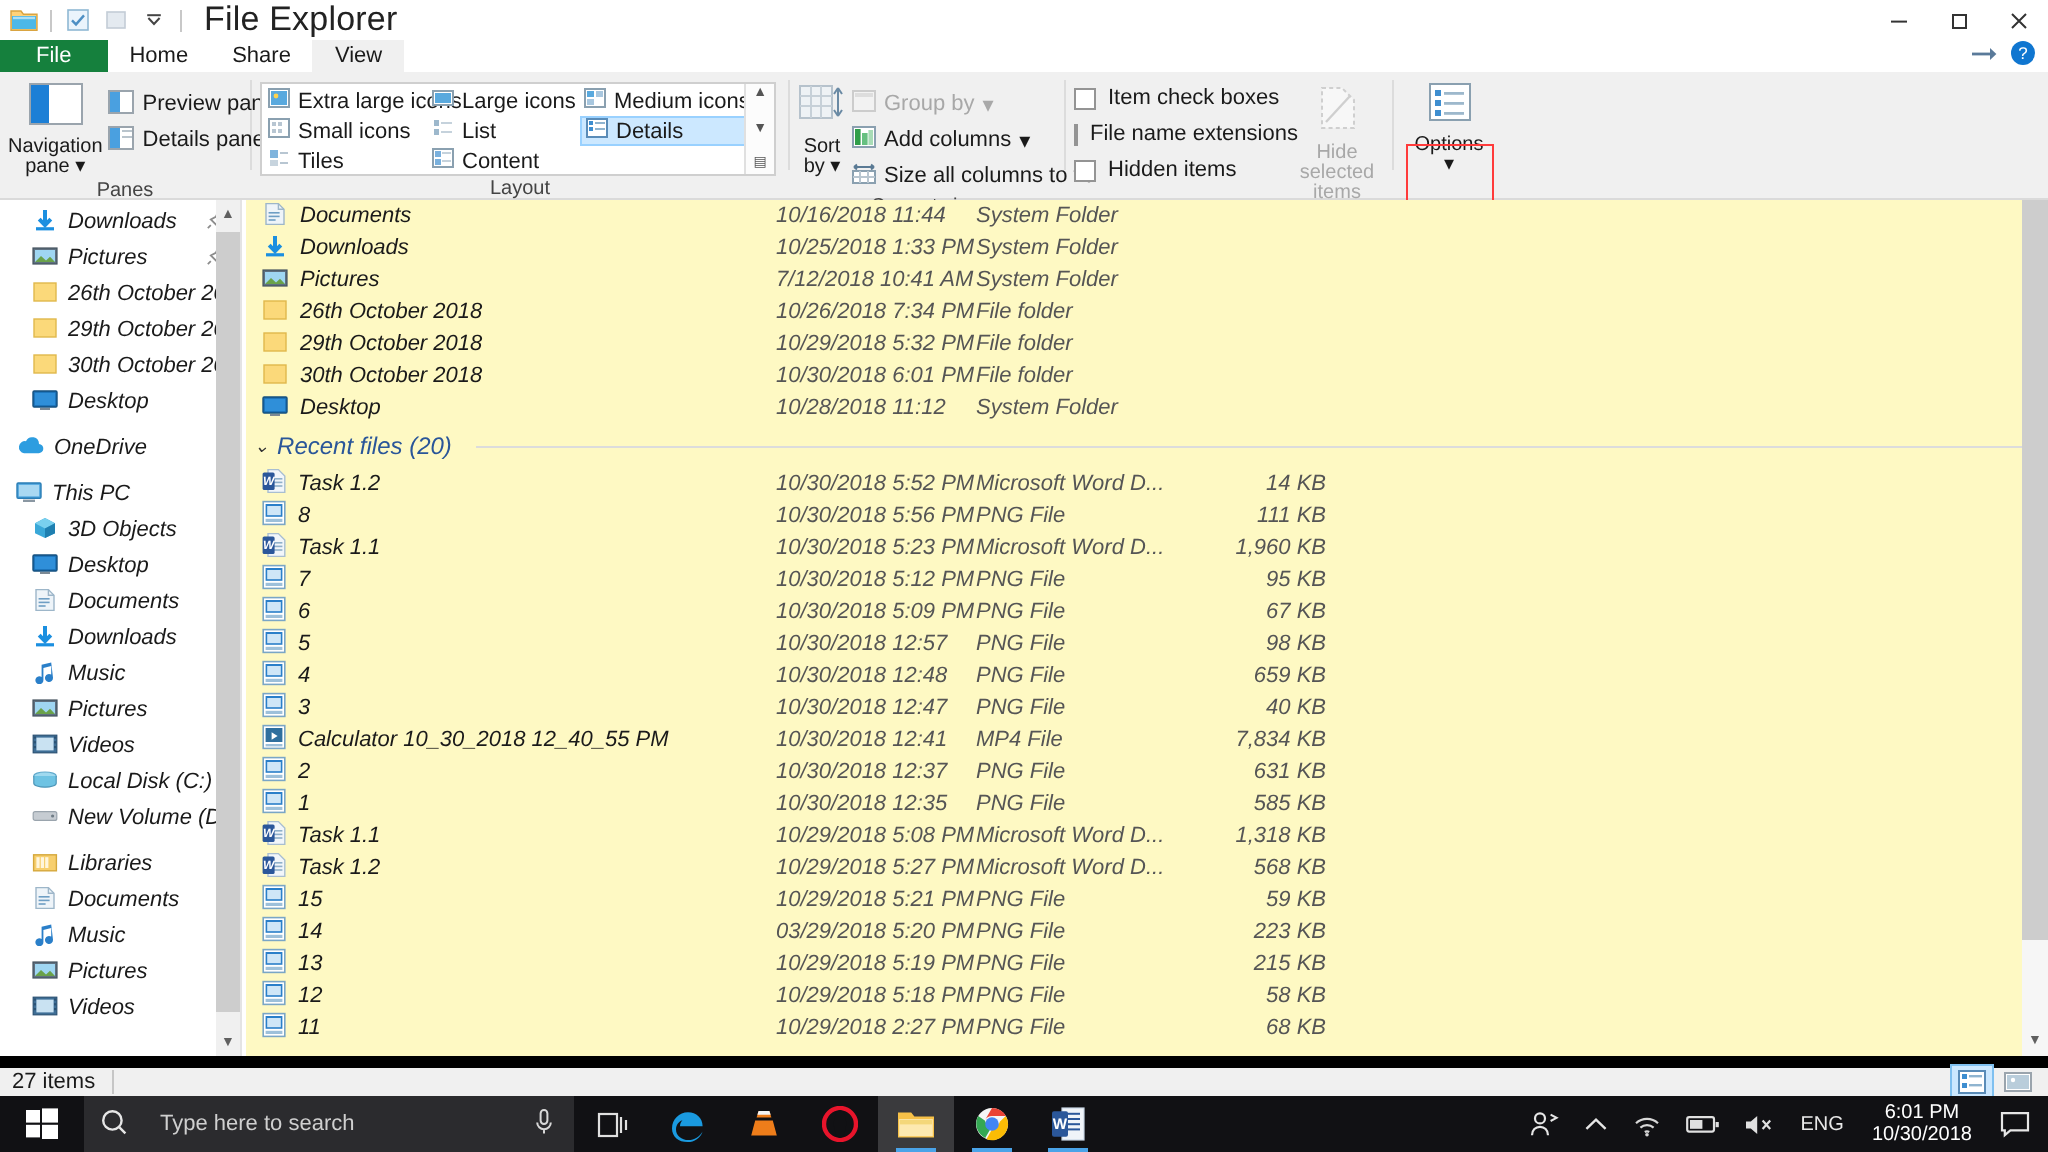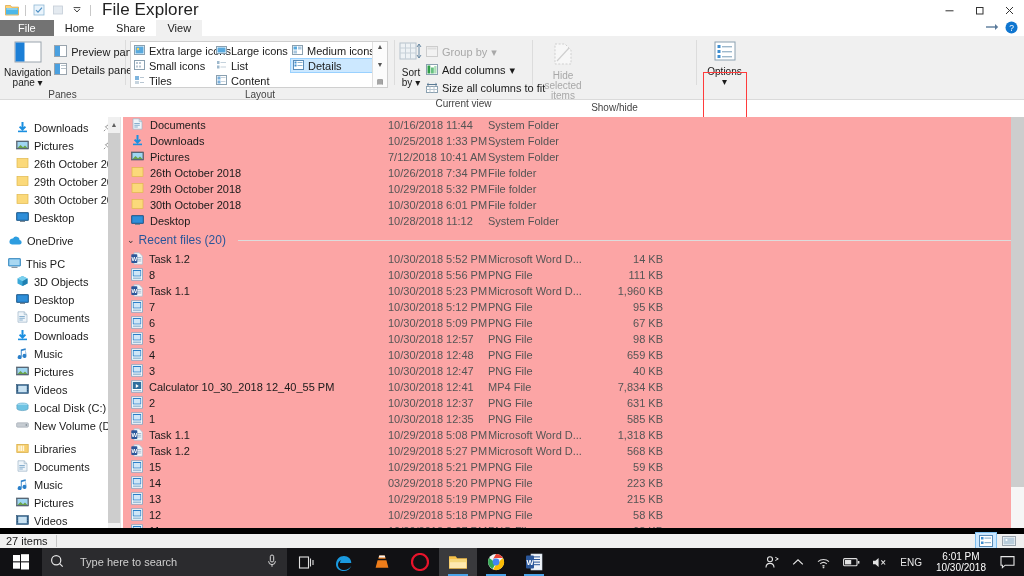--- a/index.html
+++ b/index.html
@@ -28,21 +28,21 @@
 
   
   .tabstrip {
     position:absolute; left:0; top:20px; width:1024px; height:16px;
     background:#ffffff; display:flex; align-items:flex-end;
   }
   .tab {
     height:16px; line-height:16px; padding:0 11px; font-size:11px;
     color:#1a1a1a; background:transparent; white-space:nowrap;
   }
-  .tab.file { background:#737373; color:#ffffff; padding:0 18px; }
+  .tab.file { background:#15803d; color:#ffffff; padding:0 18px; }
   .tab.active { background:#f0f0f0; }
   .tabstrip-right { margin-left:auto; display:flex; align-items:center; gap:6px; padding-right:6px; height:16px; }
 
   
   .ribbon {
     position:absolute; left:0; top:36px; width:1024px; height:64px;
     background:#f0f0f0; border-bottom:1px solid #dadada;
     display:flex; align-items:stretch;
   }
   .grp { position:relative; display:flex; flex-direction:column; height:64px; }
@@ -76,21 +76,21 @@
 
   .options-box {
     position:absolute; left:703px; top:36px; width:44px; height:59px;
     border:1.5px solid #ff3b3b; pointer-events:none;
   }
 
   
   .ic { display:inline-block; flex:none; }
 
   
-  .main { position:absolute; left:0; top:117px; width:1024px; height:428px; background:#fca5a5; display:flex; }
+  .main { position:absolute; left:0; top:100px; width:1024px; height:428px; background:#fef9c3; display:flex;font-style:italic; }
 
   
   .nav { width:120px; height:428px; overflow:hidden; position:relative; background:#fff; padding-top:2px; }
   .navrow { display:flex; align-items:center; height:18px; font-size:11px; color:#1a1a1a; white-space:nowrap; position:relative; }
   .navrow .nm { margin-left:5px; }
   .navrow .pin { position:absolute; right:8px; color:#8c8c8c; font-size:9px; }
   .nav-scrollbar { position:absolute; right:0; top:0; width:12px; height:428px; background:#f0f0f0; }
   .nav-thumb { position:absolute; left:0; top:16px; width:12px; height:390px; background:#cdcdcd; }
   .nav-arrow { position:absolute; left:0; width:12px; height:14px; display:flex; align-items:center; justify-content:center; font-size:7px; color:#606060; background:#f0f0f0; }
   .splitter { width:3px; height:428px; background:#fff; border-left:1px solid #e4e4e4; }
@@ -404,20 +404,34 @@
             <span>Size all columns to fit</span>
           </div>
         </div>
       </div>
       <div class="grp-label">Current view</div>
     </div>
     <div class="grp-div"></div>
 
     <div class="grp" style="width:163px">
       <div class="grp-body" style="padding-top:4px">
+        <div class="col" style="width:108px">
+          <div class="cbrow">
+            <span class="cbox"></span>
+            <span>Item check boxes</span>
+          </div>
+          <div class="cbrow">
+            <span class="cbox"></span>
+            <span>File name extensions</span>
+          </div>
+          <div class="cbrow">
+            <span class="cbox"></span>
+            <span>Hidden items</span>
+          </div>
+        </div>
         <div class="bigbtn" style="width:52px">
           <span>
             <svg width="24" height="24" viewBox="0 0 24 24">
                 <path d="M4 2h10l6 6v14H4z" fill="#f7f7f7" stroke="#cfcfcf" stroke-dasharray="2 1.6"></path>
                 <path d="M6 19L18 6" stroke="#cfcfcf" stroke-width="1.2"></path>
               </svg>
           </span>
           <span class="lbl" style="color:#a8a8a8">
             <span>Hide selected</span><br>
             <span>items</span>

